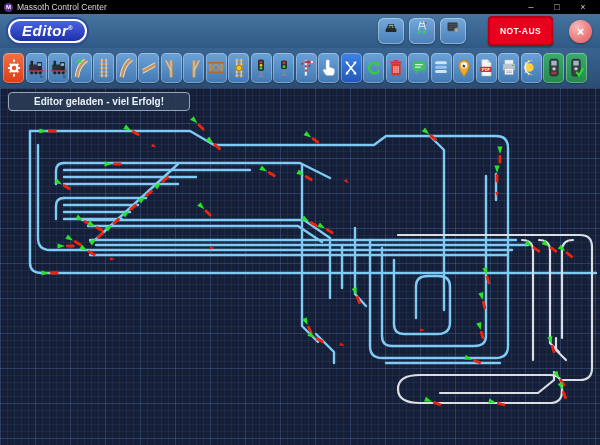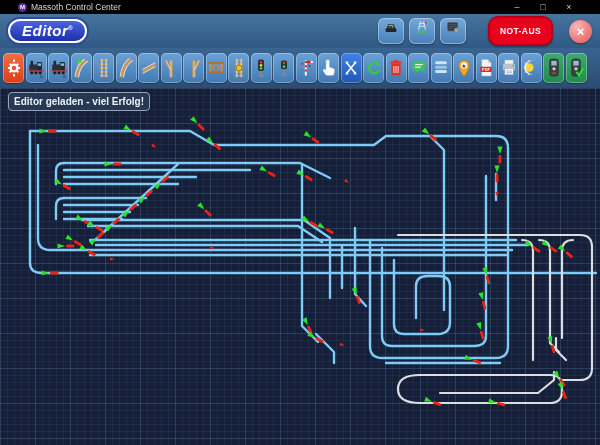--- a/index.html
+++ b/index.html
@@ -1,37 +1,37 @@
 <!DOCTYPE html>
 <html><head>
 <meta charset="utf-8">
 <style>
   html,body{margin:0;padding:0;}
   body{width:600px;height:445px;overflow:hidden;font-family:"Liberation Sans",sans-serif;background:#000;}
   .app{position:relative;width:600px;height:445px;}
 
   
-  .titlebar{height:14px;background:#000;display:flex;align-items:center;padding:0 18px;}
+  .titlebar{height:14px;background:#000;display:flex;align-items:center;padding:0 4px;}
   .appicon{width:9px;height:9px;border-radius:50%;background:#5b2d91;color:#fff;font-size:6px;font-weight:bold;
     display:flex;align-items:center;justify-content:center;margin-right:4px;flex:0 0 auto;}
   .wtitle{color:#d8d8d8;font-size:8.5px;flex:1 1 auto;white-space:nowrap;}
   .wctl{display:flex;gap:0;}
   .wctl span{color:#cfcfcf;font-size:9px;width:26px;text-align:center;line-height:14px;cursor:default;}
 
   
   .header{height:34px;background:linear-gradient(#46749f,#2f5a85);display:flex;align-items:center;padding:0 8px;gap:6px;}
   .logo{background:linear-gradient(#4a63e0,#1e2fae);border:2.5px solid #fff;border-radius:14px;
     box-shadow:0 0 0 2px #2e4a9e,0 1px 3px rgba(0,0,0,.4);padding:1px 12px 2px 12px;color:#fff;
     font-size:15px;font-weight:bold;font-style:italic;letter-spacing:.5px;}
   .logo sup{font-size:6px;font-style:normal;}
   .devgroup{margin-left:auto;display:flex;gap:5px;align-items:center;}
   .devbtn{width:26px;height:26px;border-radius:6px;background:linear-gradient(#74a9dc,#4a7fb8);
     box-shadow:inset 0 0 0 1px rgba(255,255,255,.35),0 1px 2px rgba(0,0,0,.35);
     display:flex;align-items:center;justify-content:center;cursor:pointer;}
-  .notaus{margin-left:16px;background:#e8001c;border:2px solid #b80016;border-radius:10px;color:#fff;
+  .notaus{margin-left:16px;background:#e8001c;border:2px solid #b80016;border-radius:4px;color:#fff;
     font-weight:bold;font-size:8.5px;letter-spacing:.4px;padding:8px 10px;cursor:pointer;
     box-shadow:0 1px 2px rgba(0,0,0,.4);font-family:"Liberation Sans",sans-serif;}
   .hclose{margin-left:10px;width:23px;height:23px;border-radius:50%;
     background:radial-gradient(circle at 35% 30%,#f8b9b9,#ee7a7a 60%,#e05f5f);
     color:#fff;font-weight:bold;font-size:13px;display:flex;align-items:center;justify-content:center;
     cursor:pointer;box-shadow:0 1px 2px rgba(0,0,0,.35);}
 
   
   .toolbar{height:40px;background:linear-gradient(#39648f,#2b4d74);display:flex;align-items:center;
     padding:0 3px;gap:1.5px;}
@@ -45,21 +45,21 @@
 
   
   .canvas{position:relative;width:600px;height:357px;background-color:#151f38;
     background-image:
       linear-gradient(rgba(120,160,230,.16) 1px,transparent 1px),
       linear-gradient(90deg,rgba(120,160,230,.16) 1px,transparent 1px),
       linear-gradient(rgba(100,140,210,.10) 1px,transparent 1px),
       linear-gradient(90deg,rgba(100,140,210,.10) 1px,transparent 1px);
     background-size:35px 35px,35px 35px,7px 7px,7px 7px;}
   .statuspill{position:absolute;left:8px;top:4px;background:rgba(42,59,85,.92);border:1px solid #93a5bb;
-    border-radius:4px;color:#e9f1fa;font-size:10px;font-weight:bold;padding:3px 5px;z-index:5;}
+    border-radius:4px;color:#e9f1fa;font-size:10px;font-weight:bold;padding:3px 25px;z-index:5;}
   #track-svg{position:absolute;inset:0;}
 </style>
 </head>
 <body>
 
 <div class="app">
 
   <div class="titlebar">
     <span class="appicon">M</span>
     <span class="wtitle">Massoth Control Center</span>

